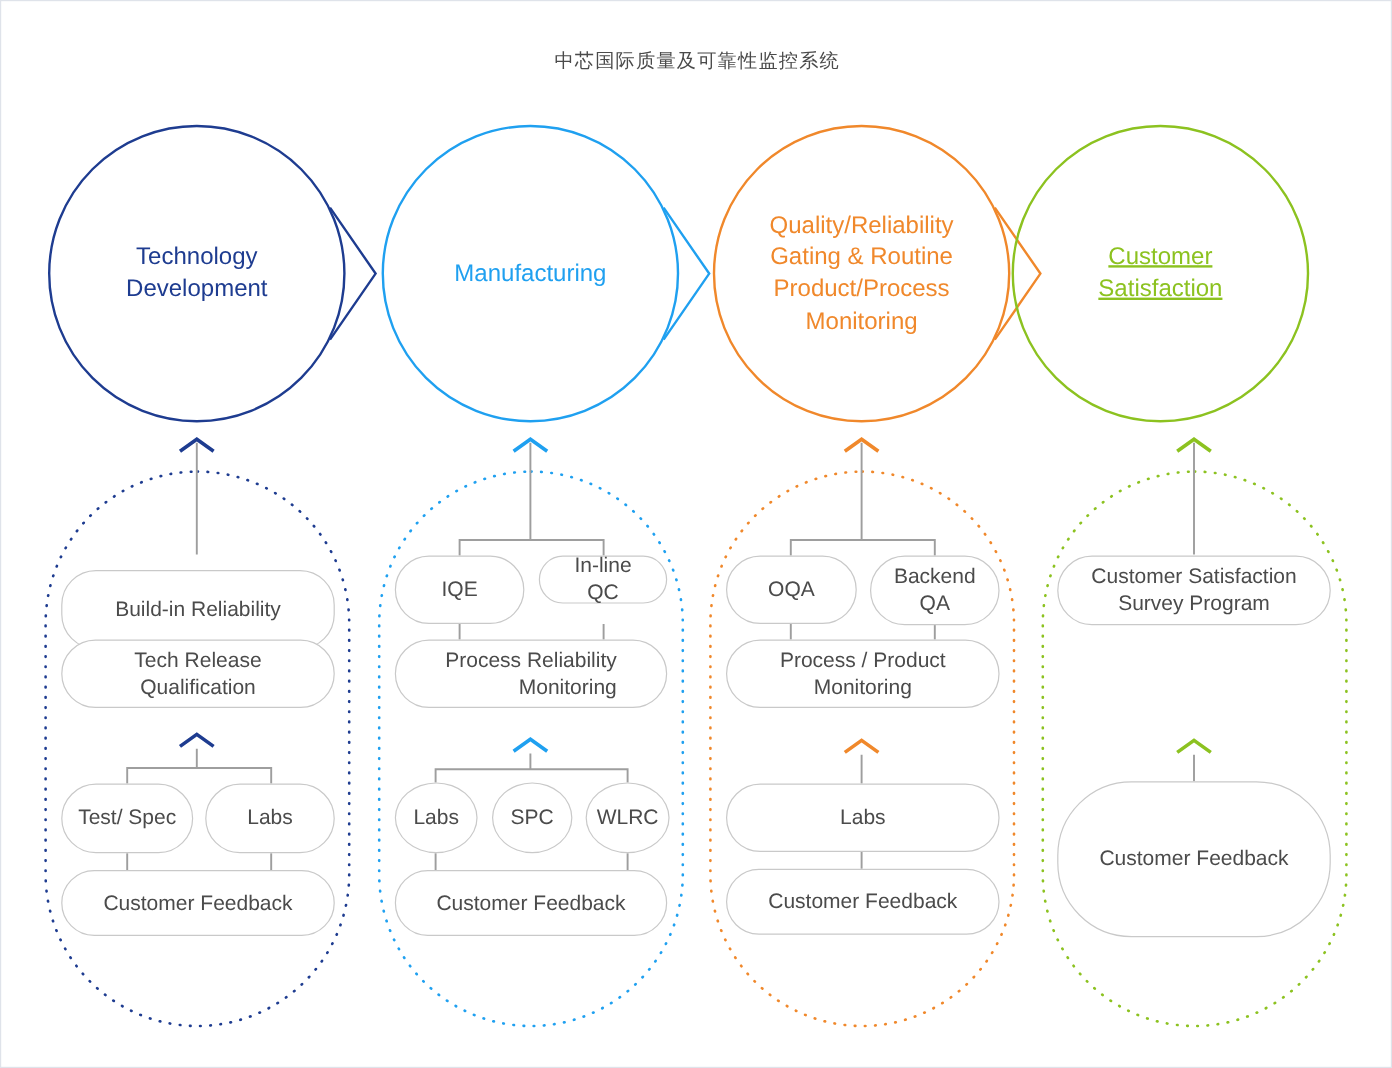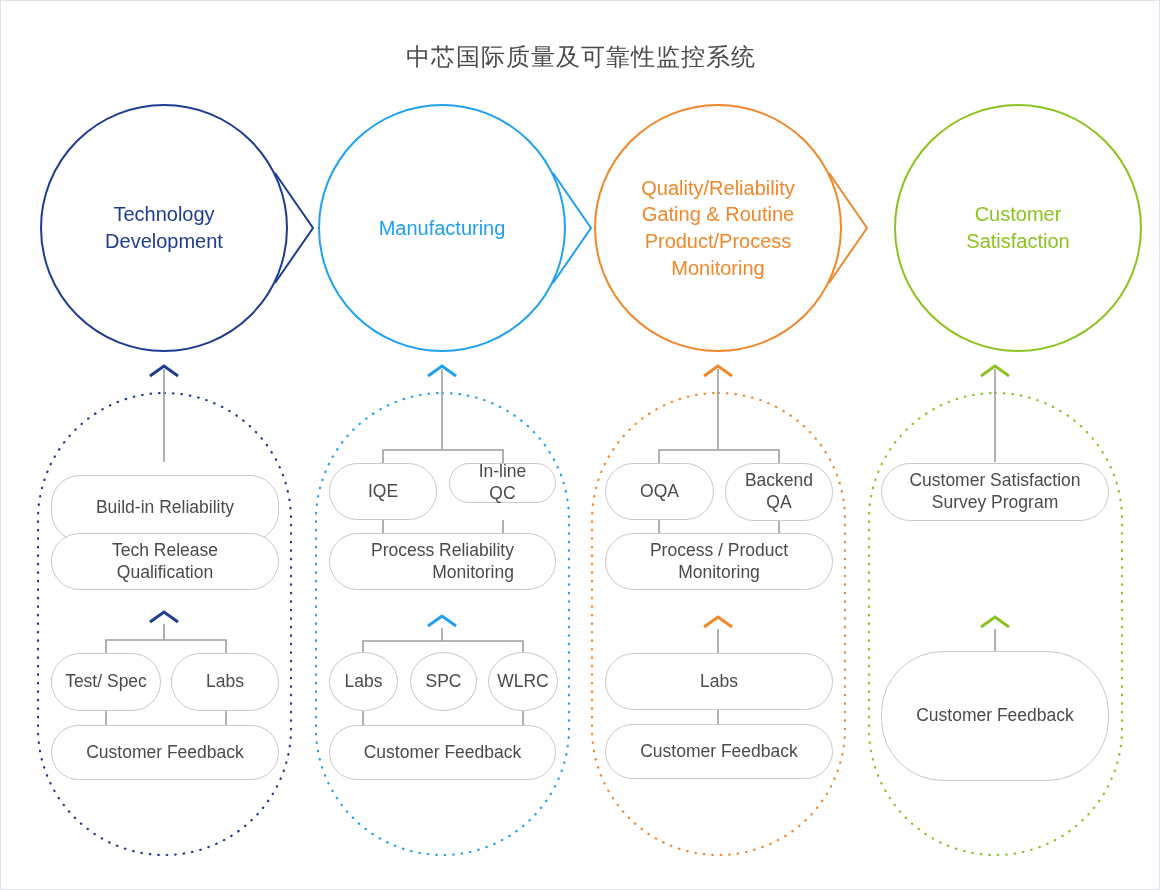--- a/index.html
+++ b/index.html
@@ -7,21 +7,21 @@
     --connector:#9E9E9E; --pill-border:#C9C9C9; --text:#4B4B4B; --title:#4A4A4A;
   }
   html,body{margin:0;padding:0;background:#fff;}
   #stage{
     position:relative; width:1160px; height:890px; background:#ffffff;
     border:1px solid #dfe3ea; box-sizing:border-box; overflow:hidden;
     font-family:"Liberation Sans","DejaVu Sans",sans-serif;
   }
   .title{
     position:absolute; left:0; top:40px; width:1160px; text-align:center;
-    font-size:24px; color:var(--title); letter-spacing:1px;
+    font-size:16px; color:var(--title); letter-spacing:1px;
   }
   svg.overlay{position:absolute; left:0; top:0; z-index:1;}
   .circle{
     position:absolute; top:103px; width:248px; height:248px; border-radius:50%;
     border:2px solid; box-sizing:border-box; display:flex; align-items:center;
     justify-content:center; text-align:center; white-space:pre-line;
     font-size:20px; line-height:1.33; z-index:2; background:transparent; padding:0 8px;
   }
   .c-navy{border-color:var(--navy); color:var(--navy);}
   .c-sky{border-color:var(--sky); color:var(--sky);}
@@ -79,21 +79,21 @@
     <polyline class="arrowhead s-green" points="980,626 994,616 1008,626"></polyline>
   </svg>
 
   <div class="circle c-sky" style="left:317px;">Manufacturing</div>
   <div class="circle c-navy" style="left:39px;">Technology
 Development</div>
   <div class="circle c-orange" style="left:593px;">Quality/Reliability
 Gating &amp; Routine
 Product/Process
 Monitoring</div>
-  <div class="circle c-green" style="left:893px;">Customer
+  <div class="circle c-green" style="left:842px;text-decoration:underline;">Customer
 Satisfaction</div>
 
   <div class="pill" style="left:50px;top:474px;width:228px;height:66px;">Build-in Reliability</div>
   <div class="pill" style="left:50px;top:532px;width:228px;height:57px;">Tech Release
 Qualification</div>
   <div class="pill" style="left:50px;top:652px;width:110px;height:58px;">Test/ Spec</div>
   <div class="pill" style="left:170px;top:652px;width:108px;height:58px;">Labs</div>
   <div class="pill" style="left:50px;top:724px;width:228px;height:55px;">Customer Feedback</div>
 
   <div class="pill" style="left:328px;top:462px;width:108px;height:57px;">IQE</div>

